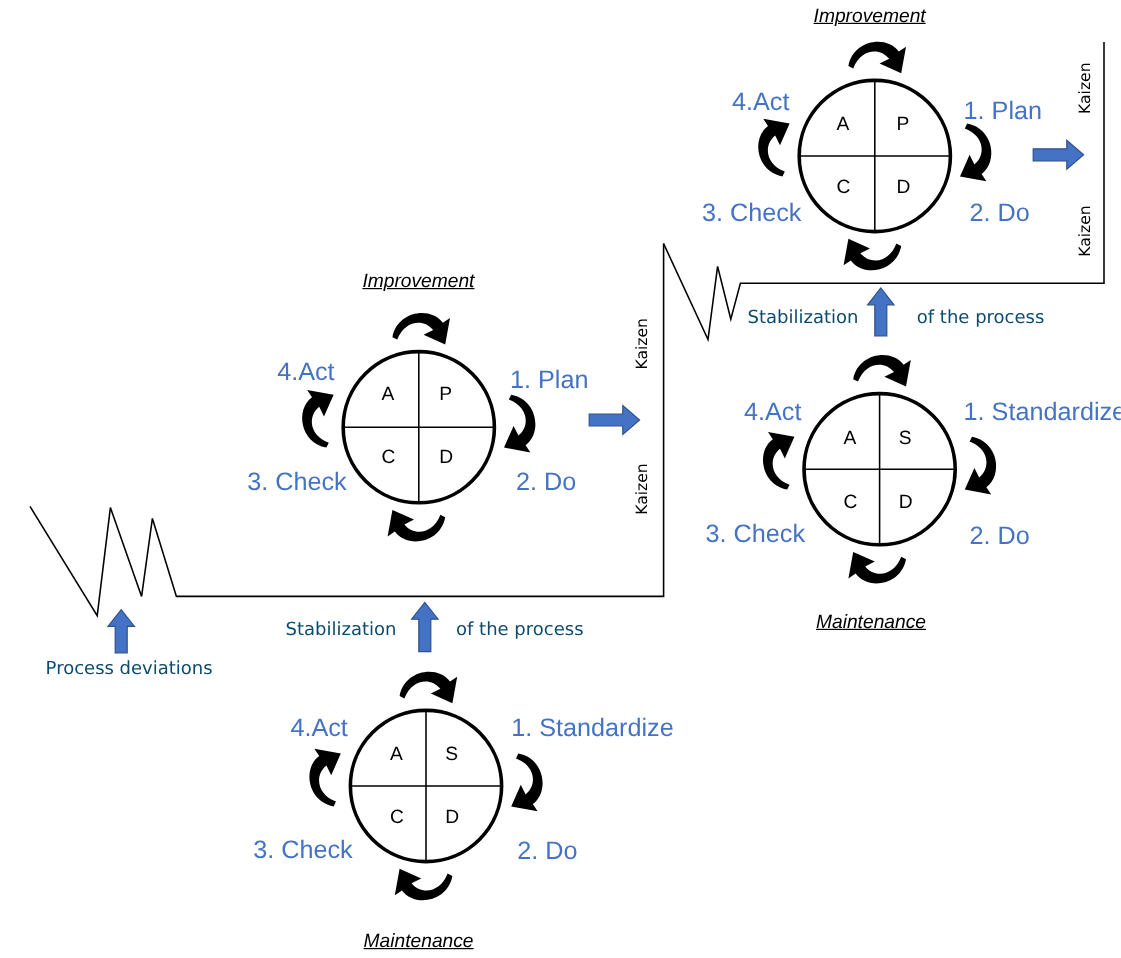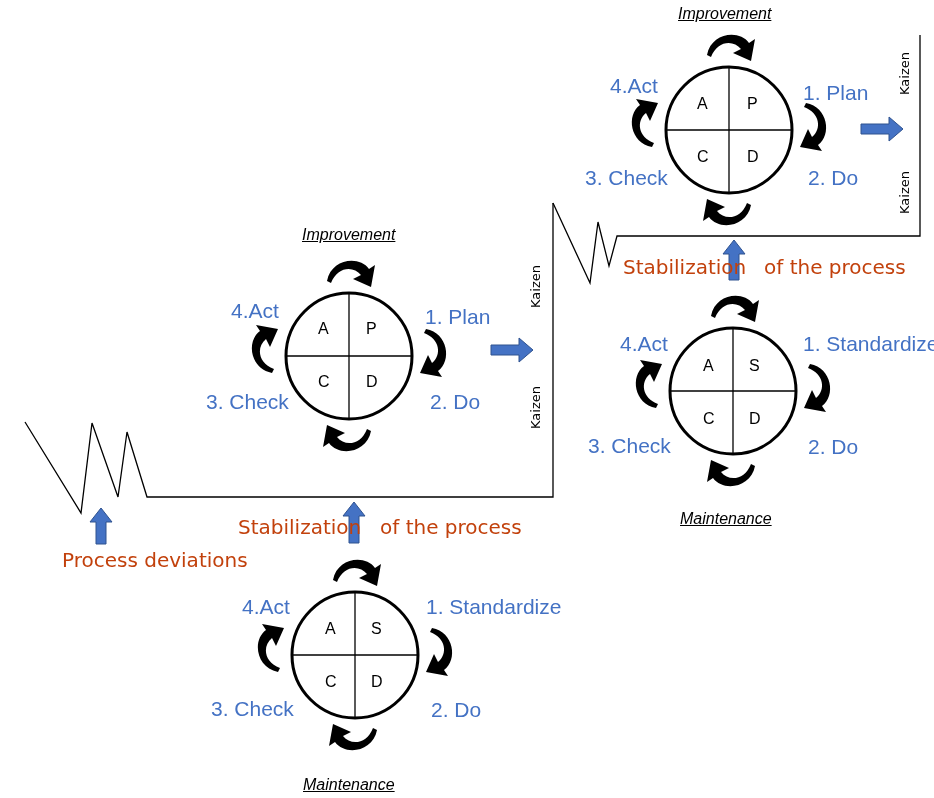--- a/index.html
+++ b/index.html
@@ -1,21 +1,21 @@
 <!DOCTYPE html>
 <html><head>
 <meta charset="utf-8">
 <style>
   html,body{margin:0;padding:0;background:#fff;}
   body{width:934px;height:798px;position:relative;overflow:hidden;font-family:"Liberation Sans",sans-serif;}
   svg{position:absolute;left:0;top:0;}
   .lbl{position:absolute;color:#4472C4;font-size:21px;white-space:nowrap;font-family:"Liberation Sans",sans-serif;}
   .title{position:absolute;color:#000000;font-size:16px;font-style:italic;text-decoration:underline;white-space:nowrap;font-family:"Liberation Sans",sans-serif;}
   .quad{position:absolute;color:#000;font-size:16px;font-family:"Liberation Sans",sans-serif;}
-  .blk{position:absolute;color:#c2410c;font-size:20px;white-space:nowrap;font-family:"DejaVu Sans",sans-serif;}
+  .blk{position:absolute;color:#0c4a6e;font-size:15px;white-space:nowrap;font-family:"DejaVu Sans",sans-serif;}
   .vert{position:absolute;color:#000;font-size:13px;white-space:nowrap;font-family:"DejaVu Sans",sans-serif;transform:rotate(-90deg);transform-origin:center center;}
 </style>
 </head>
 <body>
 
 <svg width="934" height="798">
   <defs>
     <g id="curl">
       <path d="M -22 6 C -18 -16, 10 -20, 20 -6 L 26 -10 L 22 12 L 4 4 L 12 0 C 4 -10, -12 -8, -18 8 Z" fill="#000"></path>
     </g>
@@ -80,21 +80,21 @@
     <use href="#curl" transform="translate(650,386) rotate(270)"></use>
   </g>
   <g>
     <use href="#curl" transform="translate(729,49)"></use>
     <use href="#curl" transform="translate(812,125) rotate(90)"></use>
     <use href="#curl" transform="translate(729,211) rotate(180)"></use>
     <use href="#curl" transform="translate(646,125) rotate(270)"></use>
   </g>
 </svg>
 
-<div class="blk" style="left:38px;top:548px;margin-left:24px;">Process deviations</div>
+<div class="blk" style="left:38px;top:548px;">Process deviations</div>
 <div class="blk" style="left:238px;top:515px;">Stabilization</div>
 <div class="blk" style="left:380px;top:515px;">of the process</div>
 <div class="blk" style="left:623px;top:255px;">Stabilization</div>
 <div class="blk" style="left:764px;top:255px;">of the process</div>
 
 <div class="vert" style="left:514px;top:279px;">Kaizen</div>
 <div class="vert" style="left:514px;top:400px;">Kaizen</div>
 <div class="vert" style="left:883px;top:66px;">Kaizen</div>
 <div class="vert" style="left:883px;top:185px;">Kaizen</div>
 

